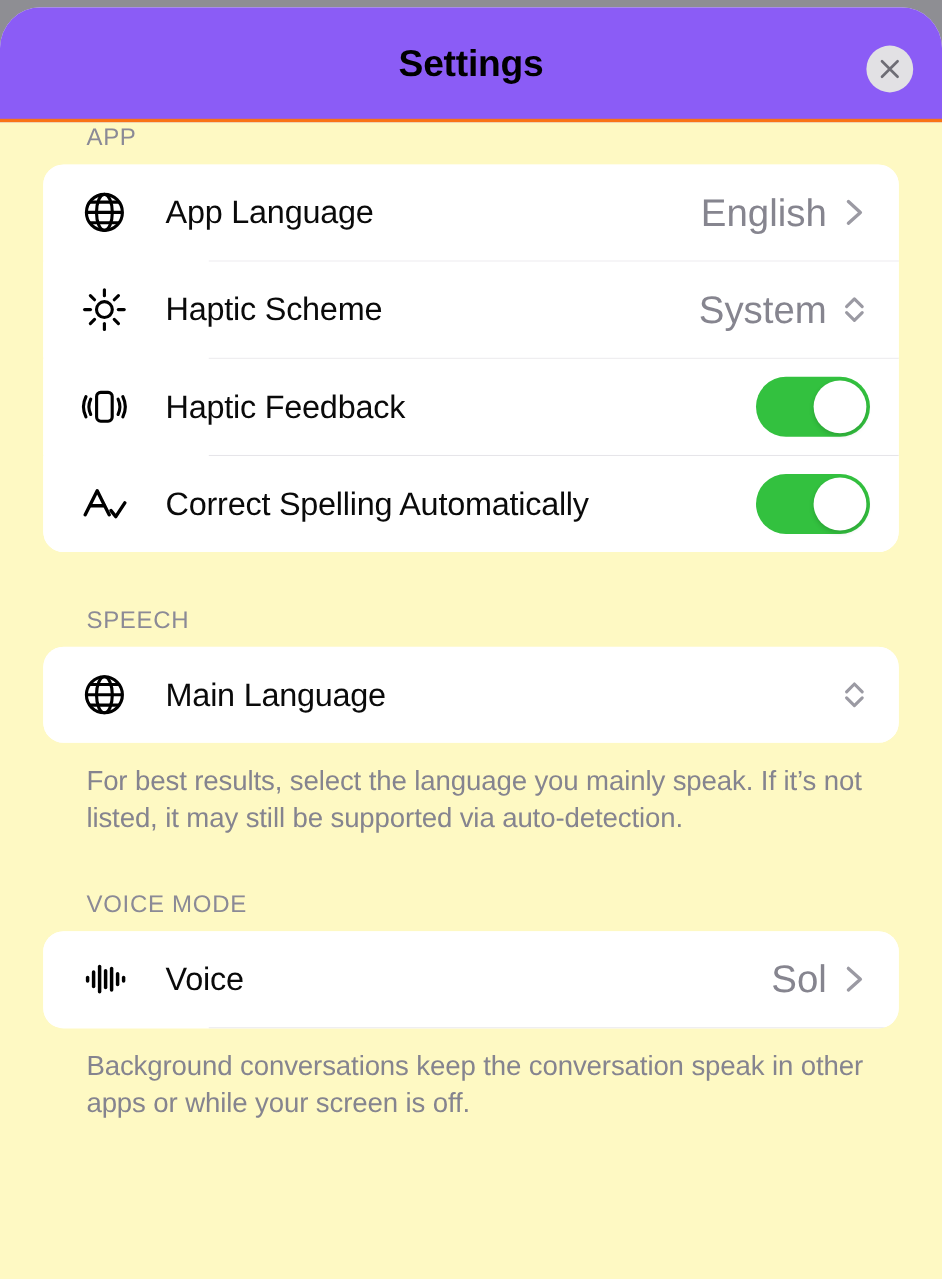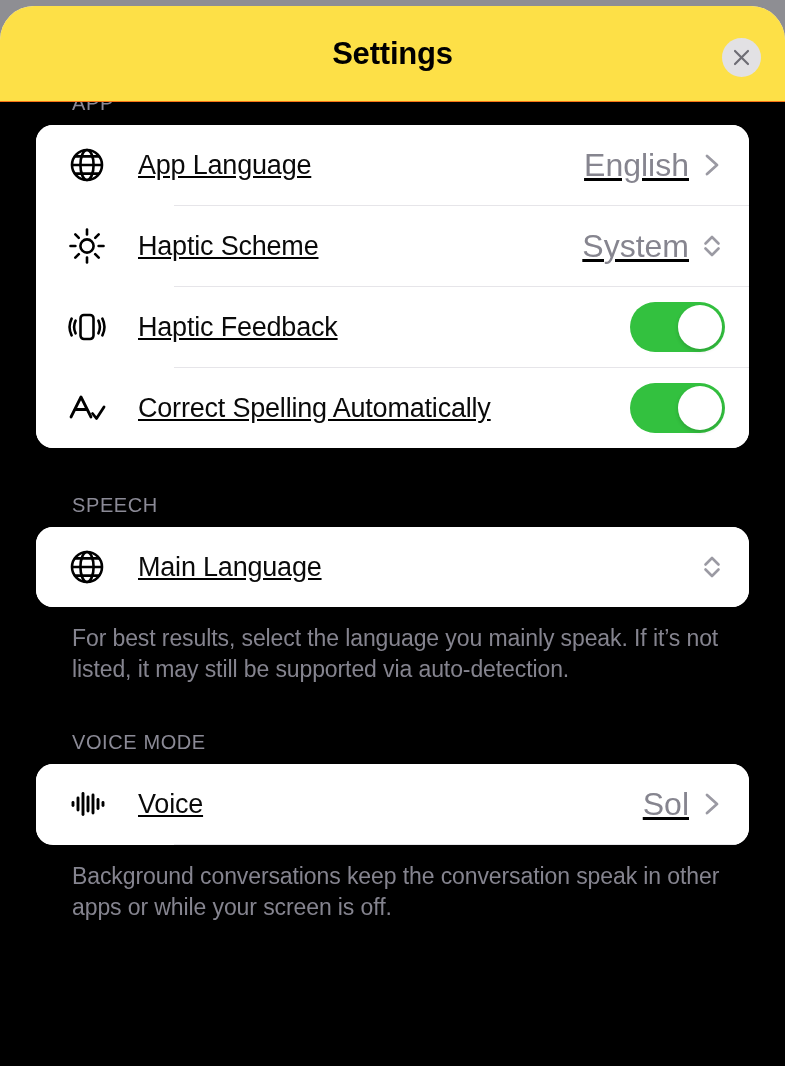--- a/index.html
+++ b/index.html
@@ -33,22 +33,22 @@
     overflow: hidden;
     display: flex;
     flex-direction: column;
   }
 
   
   .header {
     position: relative;
     flex: 0 0 auto;
     height: 96px;
-    background: #fde047;
-    border-bottom: 1px solid #f97316;
+    background: #8b5cf6;
+    border-bottom: 3px solid #f97316;
     display: flex;
     align-items: center;
     justify-content: center;
   }
   .header-title {
     font-size: 31px;
     font-weight: bold;
     color: #000;
     letter-spacing: -0.2px;
   }
@@ -66,40 +66,39 @@
     justify-content: center;
     cursor: pointer;
     padding: 0;
   }
   .close-button svg { display: block; }
 
   
   .content {
     flex: 1 1 auto;
     overflow: hidden;
-    background: #000000;
-    padding: 0 36px;
+    background: #fef9c3;
+    padding: 12px 36px;
     position: relative;
   }
   .scroller { margin-top: -12px; }
 
   .section-label {
     font-size: 20px;
     color: #8b8a96;
     letter-spacing: 0.6px;
     padding: 0 0 9px 36px;
     line-height: 26px;
   }
   .section-label.first { padding-top: 0; }
 
   .card {
     background: #ffffff;
     border-radius: 17px;
     overflow: hidden;
-    text-decoration: underline;
   }
 
   .row {
     display: flex;
     align-items: center;
     min-height: 80px;
     padding: 0 24px 0 0;
     position: relative;
     background: #fff;
     cursor: pointer;

